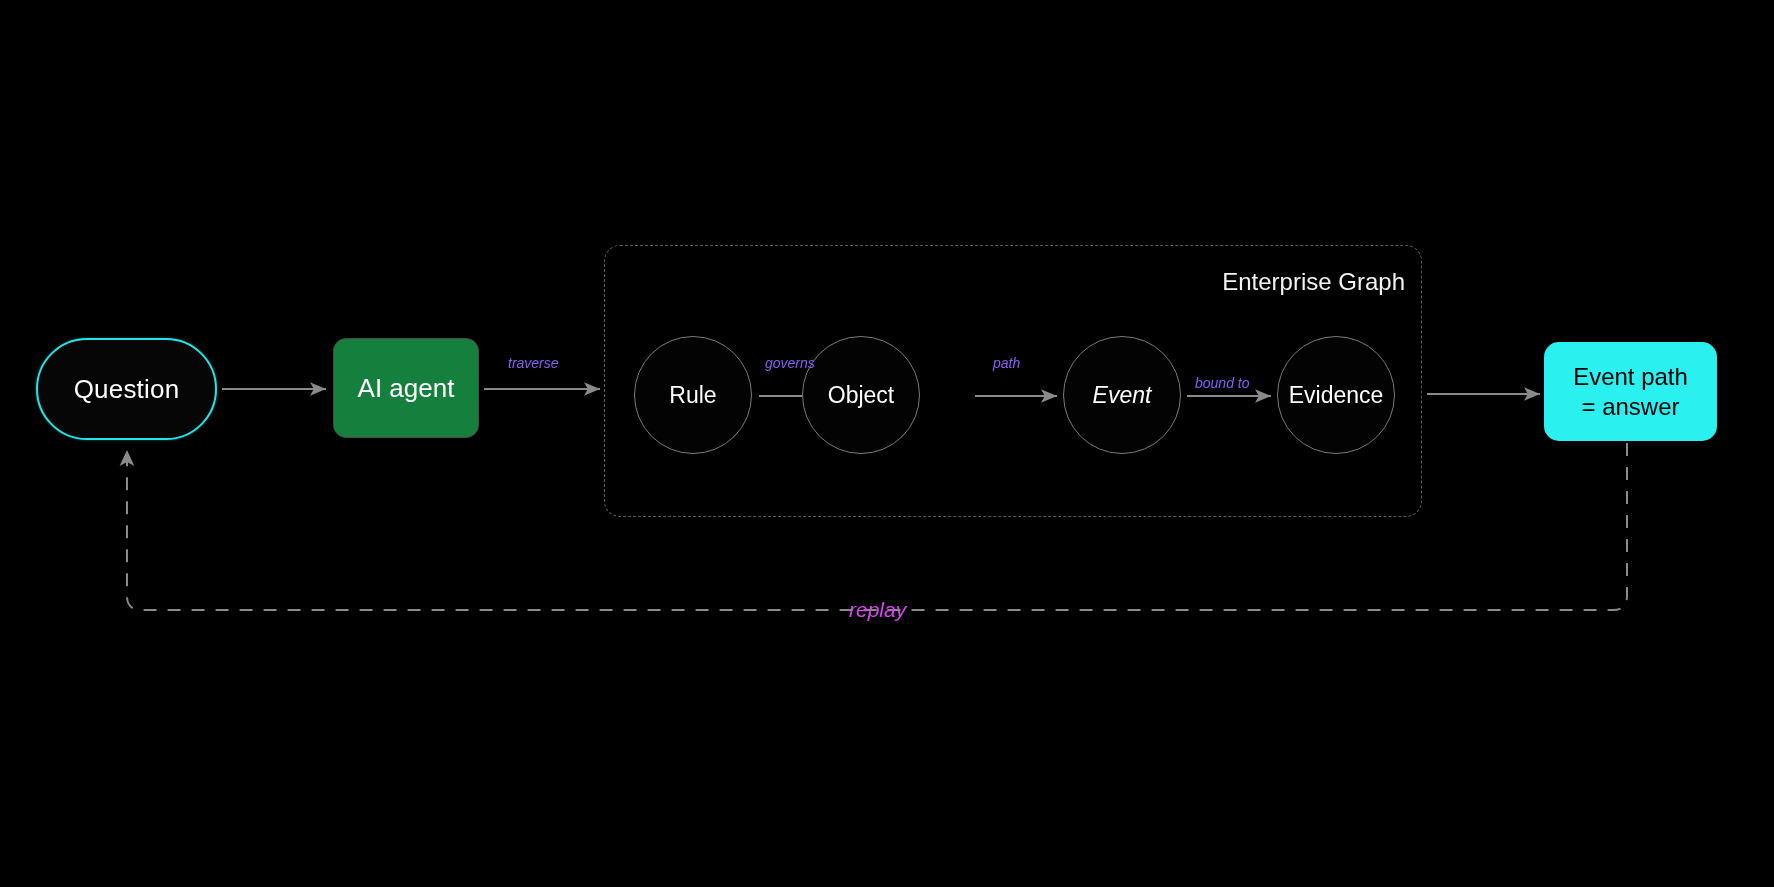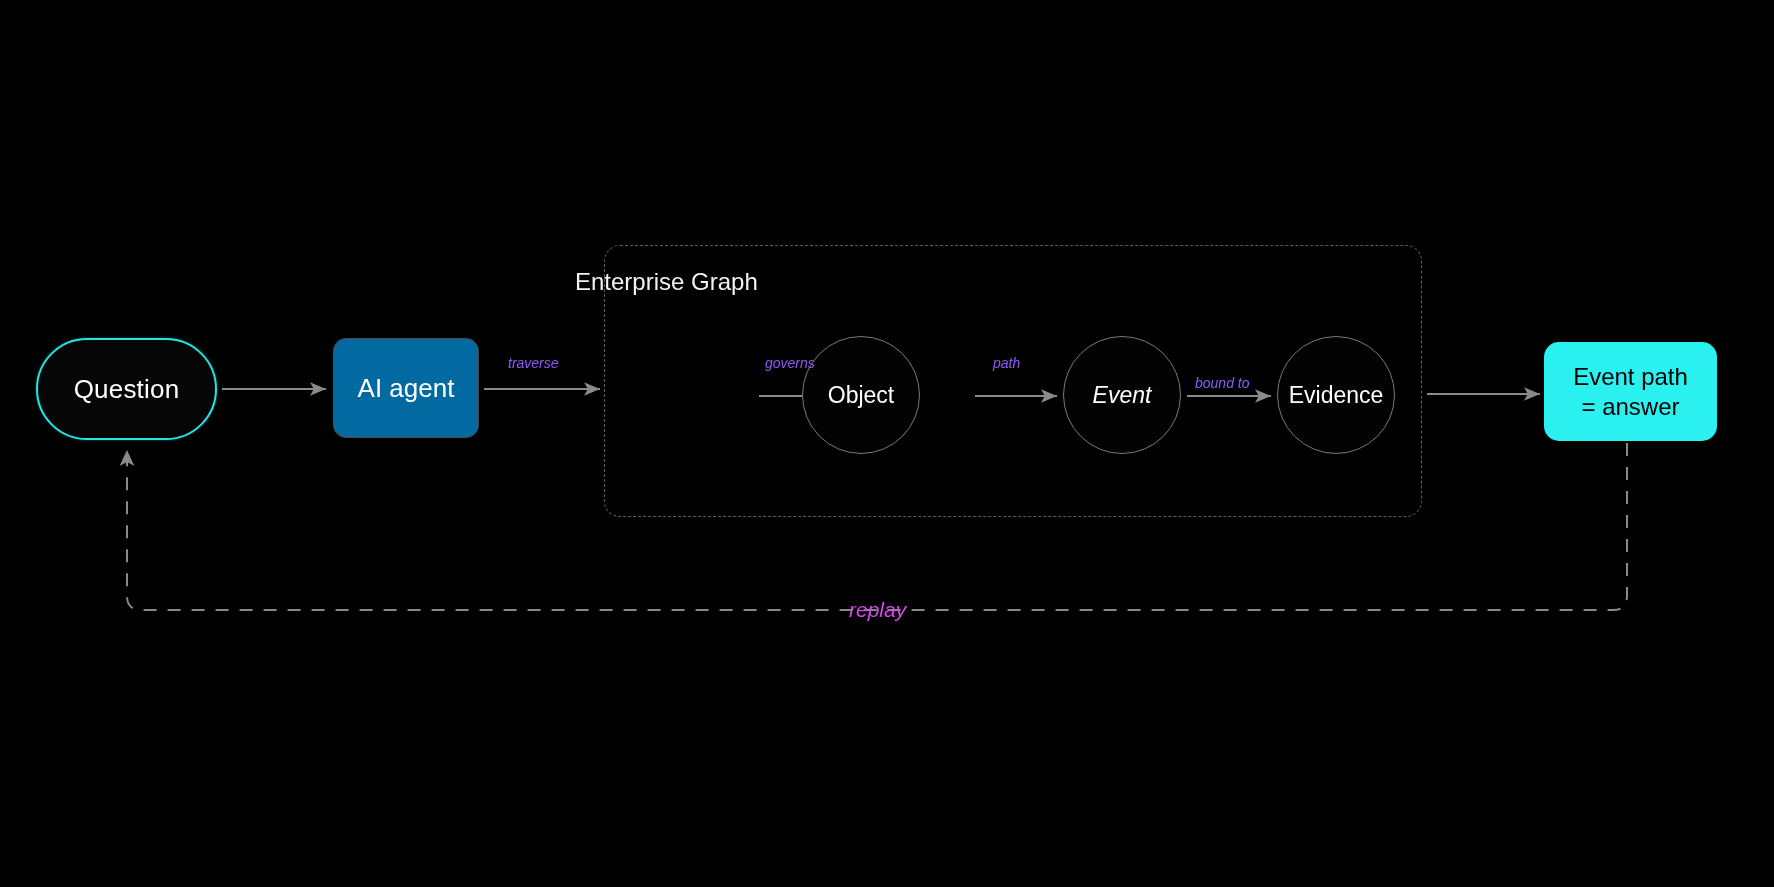--- a/index.html
+++ b/index.html
@@ -55,21 +55,21 @@
 
   
   .agent-box {
     position: absolute;
     left: 333px;
     top: 338px;
     width: 146px;
     height: 100px;
     border-radius: 13px;
     border: 1.5px solid #4A4A4A;
-    background: #0369a1;
+    background: #15803d;
     box-sizing: border-box;
     display: flex;
     align-items: center;
     justify-content: center;
   }
   .agent-box .label {
     color: #FFFFFF;
     font-size: 26px;
   }
 
@@ -80,24 +80,24 @@
     top: 245px;
     width: 818px;
     height: 272px;
     border: 1.6px dashed #5C5C5C;
     border-radius: 16px;
     box-sizing: border-box;
     background: transparent;
   }
   .graph-title {
     position: absolute;
-    left: 575px;
+    left: 587px;
     top: 268px;
     width: 818px;
-    text-align: left;
+    text-align: right;
     color: #F2F2F2;
     font-size: 24px;
   }
 
   
   .node-circle {
     position: absolute;
     width: 118px;
     height: 118px;
     border-radius: 50%;
@@ -193,20 +193,23 @@
     <span class="label">Question</span>
   </div>
 
   <div class="agent-box">
     <span class="label">AI agent</span>
   </div>
 
   <div class="graph-container"></div>
   <div class="graph-title">Enterprise Graph</div>
 
+  <div class="node-circle node-rule">
+    <span class="label">Rule</span>
+  </div>
   <div class="node-circle node-object">
     <span class="label">Object</span>
   </div>
   <div class="node-circle node-event">
     <span class="label">Event</span>
   </div>
   <div class="node-circle node-evidence">
     <span class="label">Evidence</span>
   </div>
 

